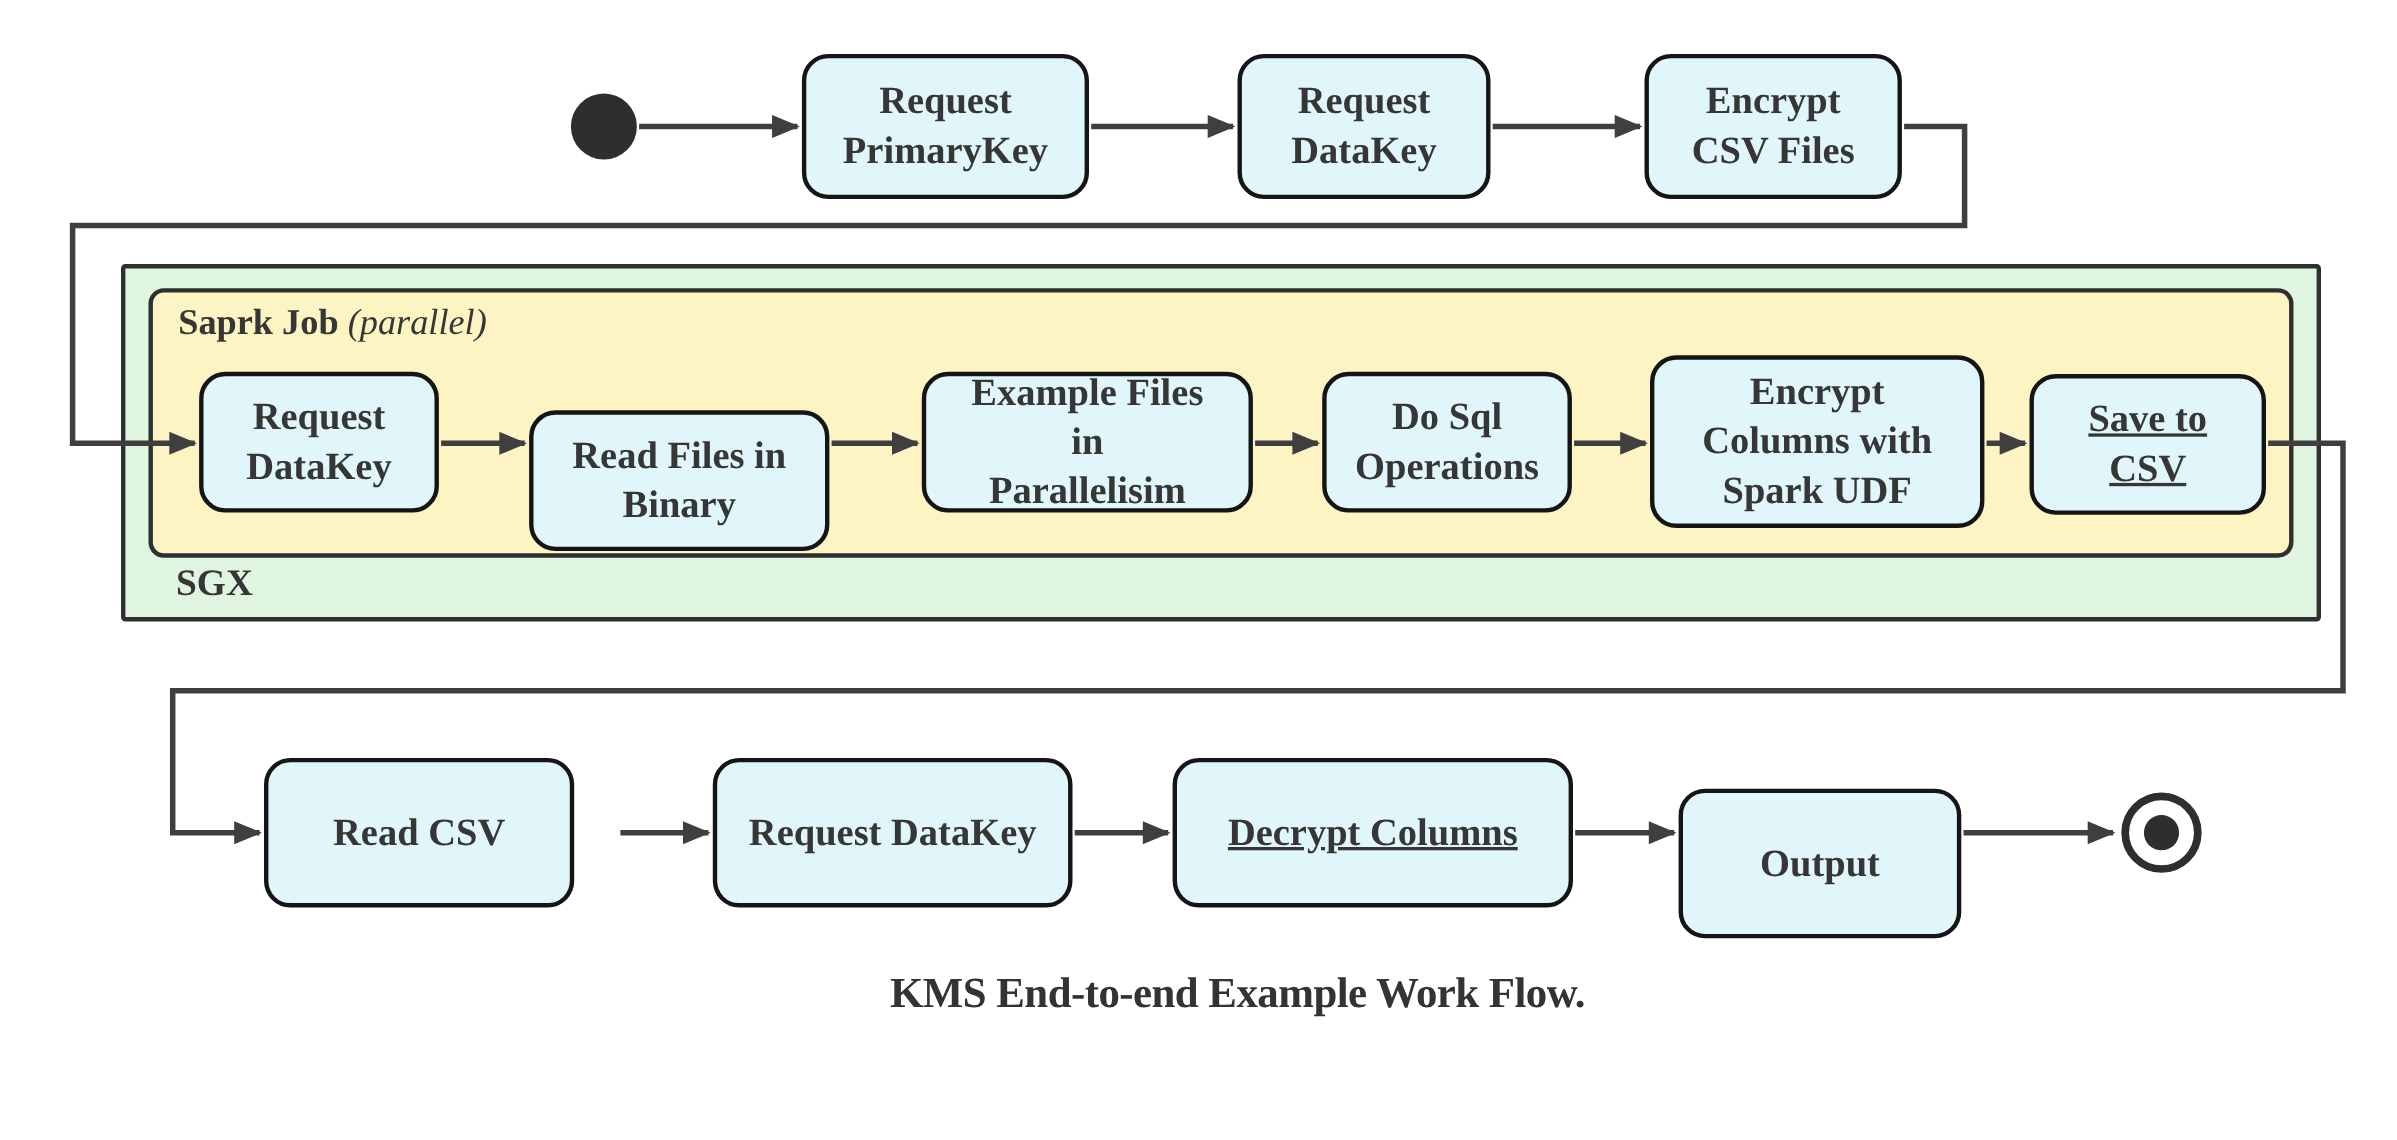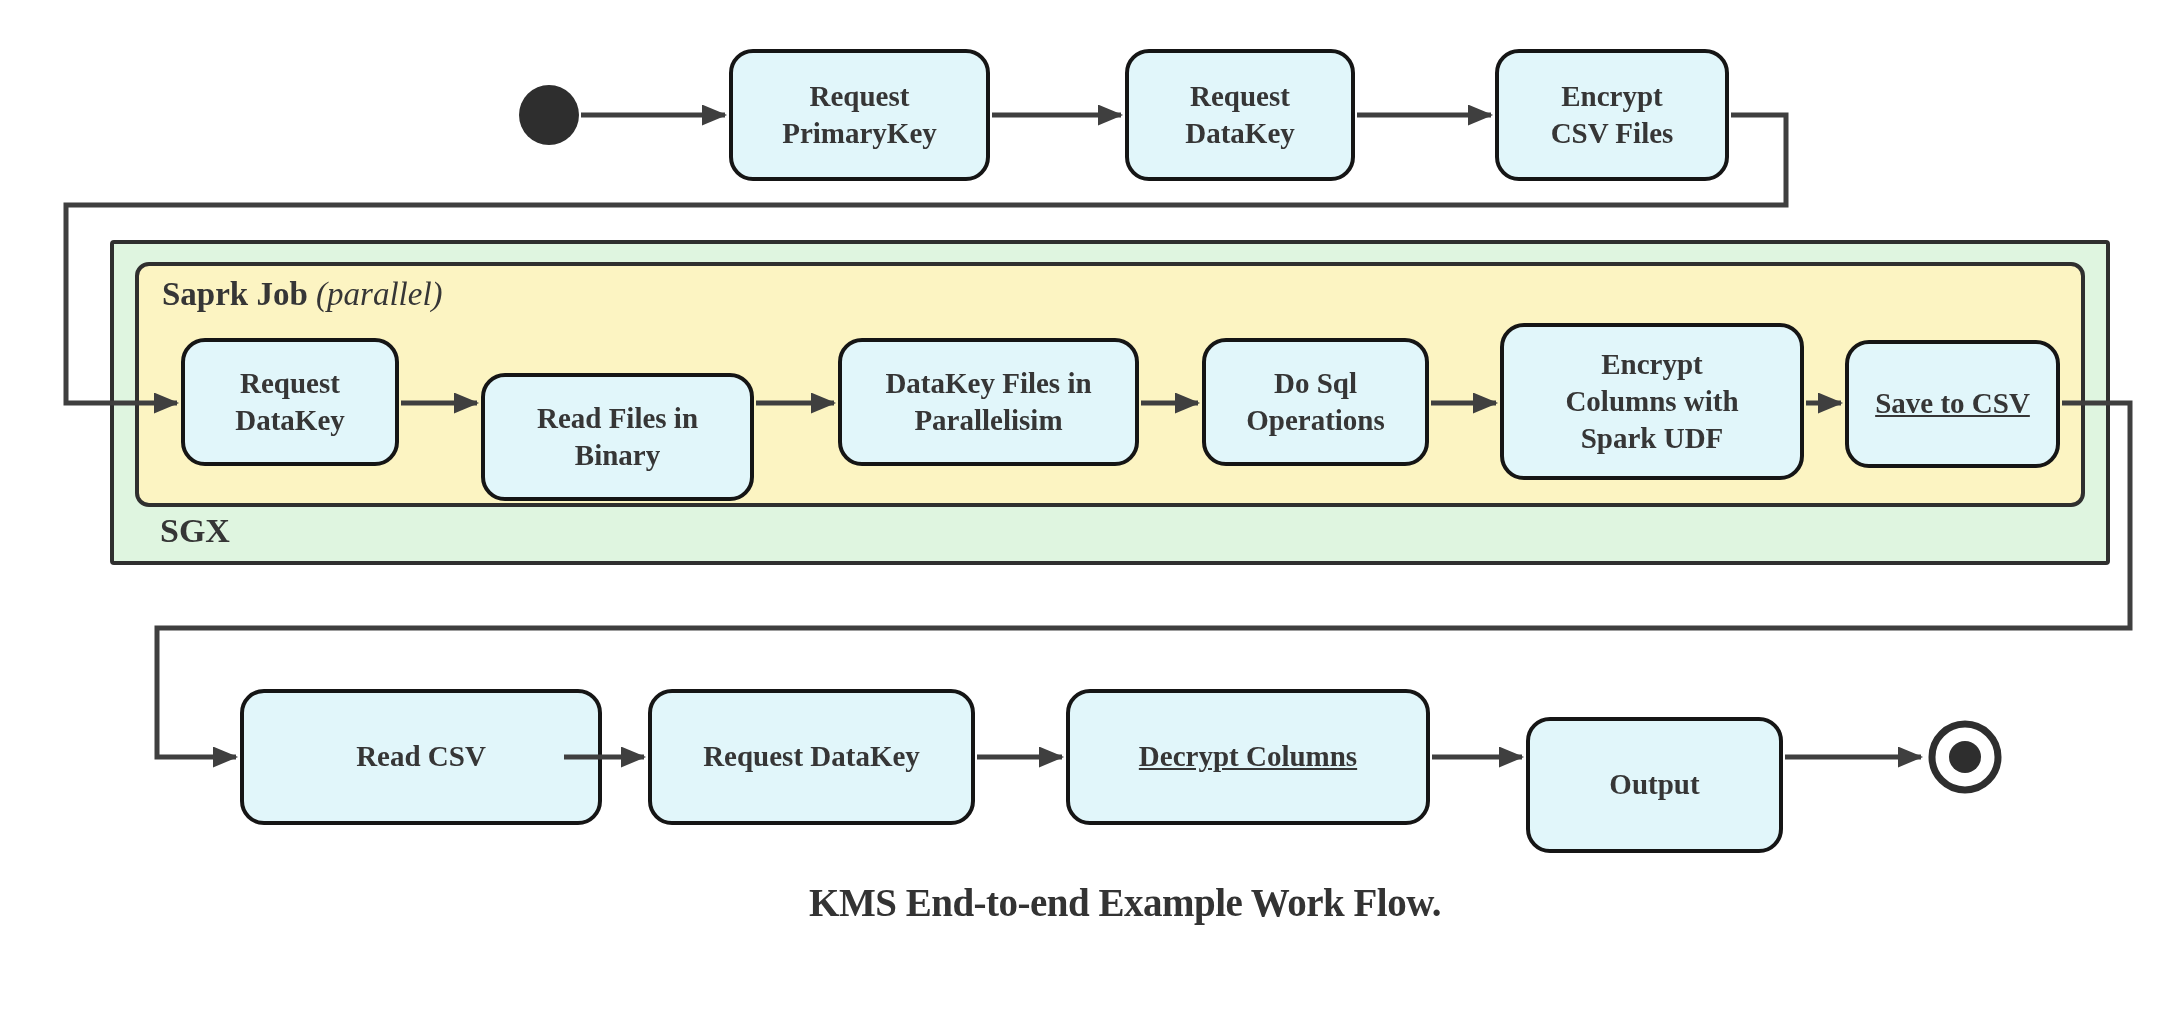--- a/index.html
+++ b/index.html
@@ -13,21 +13,21 @@
     background:var(--background);
     font-family:"Liberation Serif","DejaVu Serif",serif;
   }
   .container{position:absolute; box-sizing:border-box; border:4px solid var(--container-border); z-index:1;}
   .container-sgx{left:110px; top:240px; width:2000px; height:325px; background:var(--sgx-fill); border-radius:4px;}
   .container-spark{left:135px; top:262px; width:1950px; height:245px; background:var(--spark-fill); border-radius:14px;}
   .node{
     position:absolute; box-sizing:border-box; z-index:2;
     background:var(--node-fill); border:4px solid var(--node-border); border-radius:24px;
     display:flex; align-items:center; justify-content:center;
-    text-align:center; font-weight:bold; font-size:29px; line-height:1.28;
+    text-align:center; font-weight:bold; font-size:35px; line-height:1.28;
     color:var(--text-color); padding:0 26px; white-space:pre-line;
   }
   .edge-layer{position:absolute; left:0; top:0; z-index:3; pointer-events:none;}
   .edge{stroke:var(--line-color); stroke-width:5; fill:none;}
   .spark-label{position:absolute; left:162px; top:276px; z-index:2; font-size:33px; color:var(--text-color);}
   .spark-label .b{font-weight:bold;}
   .spark-label .i{font-style:italic;}
   .sgx-label{position:absolute; left:160px; top:512px; z-index:2; font-size:34px; font-weight:bold; color:var(--text-color);}
   .caption{
     position:absolute; left:600px; top:880px; width:1050px; z-index:2;
@@ -51,30 +51,30 @@
 PrimaryKey</div>
   <div class="node" style="left:1125px; top:49px; width:230px; height:132px;">Request
 DataKey</div>
   <div class="node" style="left:1495px; top:49px; width:234px; height:132px;">Encrypt
 CSV Files</div>
 
   <div class="node" style="left:181px; top:338px; width:218px; height:128px;">Request
 DataKey</div>
   <div class="node" style="left:481px; top:338px; width:273px; height:128px;margin-top:35px;">Read Files in
 Binary</div>
-  <div class="node" style="left:838px; top:338px; width:301px; height:128px;">DataKey Files in
+  <div class="node" style="left:838px; top:338px; width:301px; height:128px;">Example Files in
 Parallelisim</div>
   <div class="node" style="left:1202px; top:338px; width:227px; height:128px;">Do Sql
 Operations</div>
   <div class="node" style="left:1500px; top:323px; width:304px; height:157px;">Encrypt
 Columns with
 Spark UDF</div>
   <div class="node" style="left:1845px; top:340px; width:215px; height:128px;text-decoration:underline;">Save to CSV</div>
 
-  <div class="node" style="left:240px; top:689px; width:362px; height:136px;">Read CSV</div>
+  <div class="node" style="left:240px; top:689px; width:282px; height:136px;">Read CSV</div>
   <div class="node" style="left:648px; top:689px; width:327px; height:136px;">Request DataKey</div>
   <div class="node" style="left:1066px; top:689px; width:364px; height:136px;text-decoration:underline;">Decrypt Columns</div>
   <div class="node" style="left:1526px; top:689px; width:257px; height:136px;margin-top:28px;">Output</div>
 
   <svg class="edge-layer" width="2179" height="1036" viewBox="0 0 2179 1036">
     <defs>
       <marker id="arrow" viewBox="0 0 12 10" refX="11" refY="5" markerWidth="26" markerHeight="21" markerUnits="userSpaceOnUse" orient="auto">
         <path d="M0,0 L12,5 L0,10 Z" style="fill:var(--line-color)"></path>
       </marker>
     </defs>

